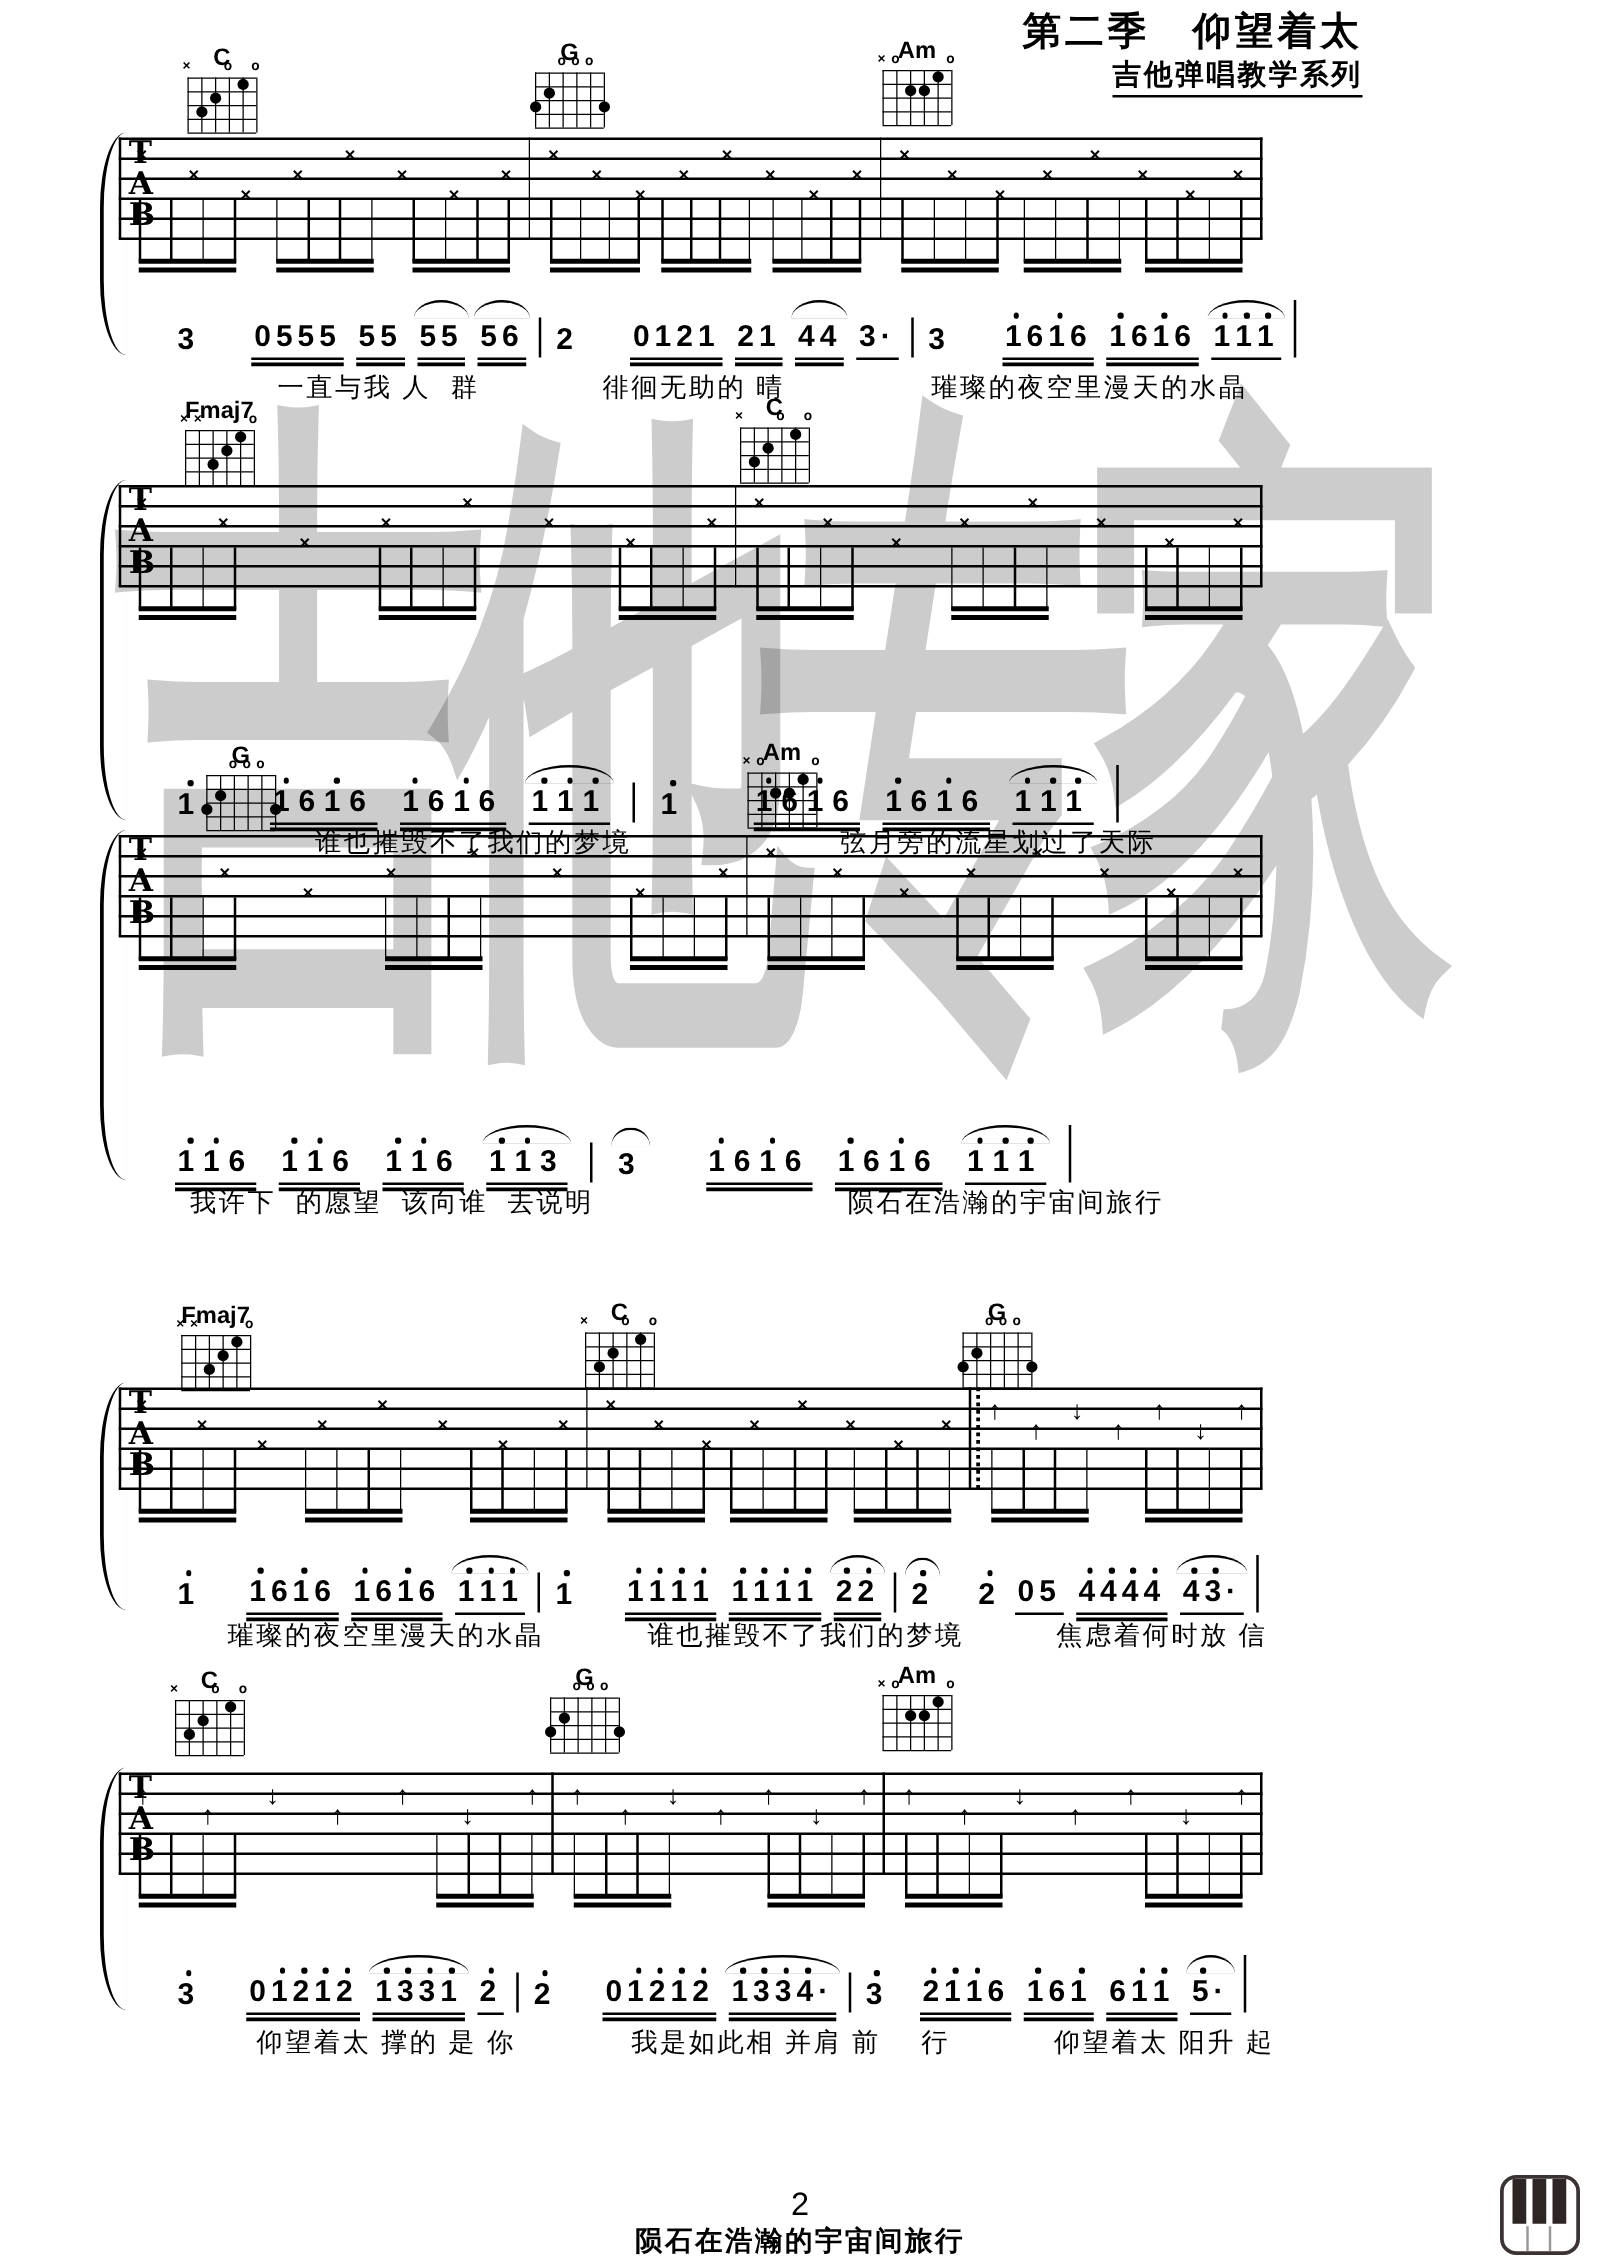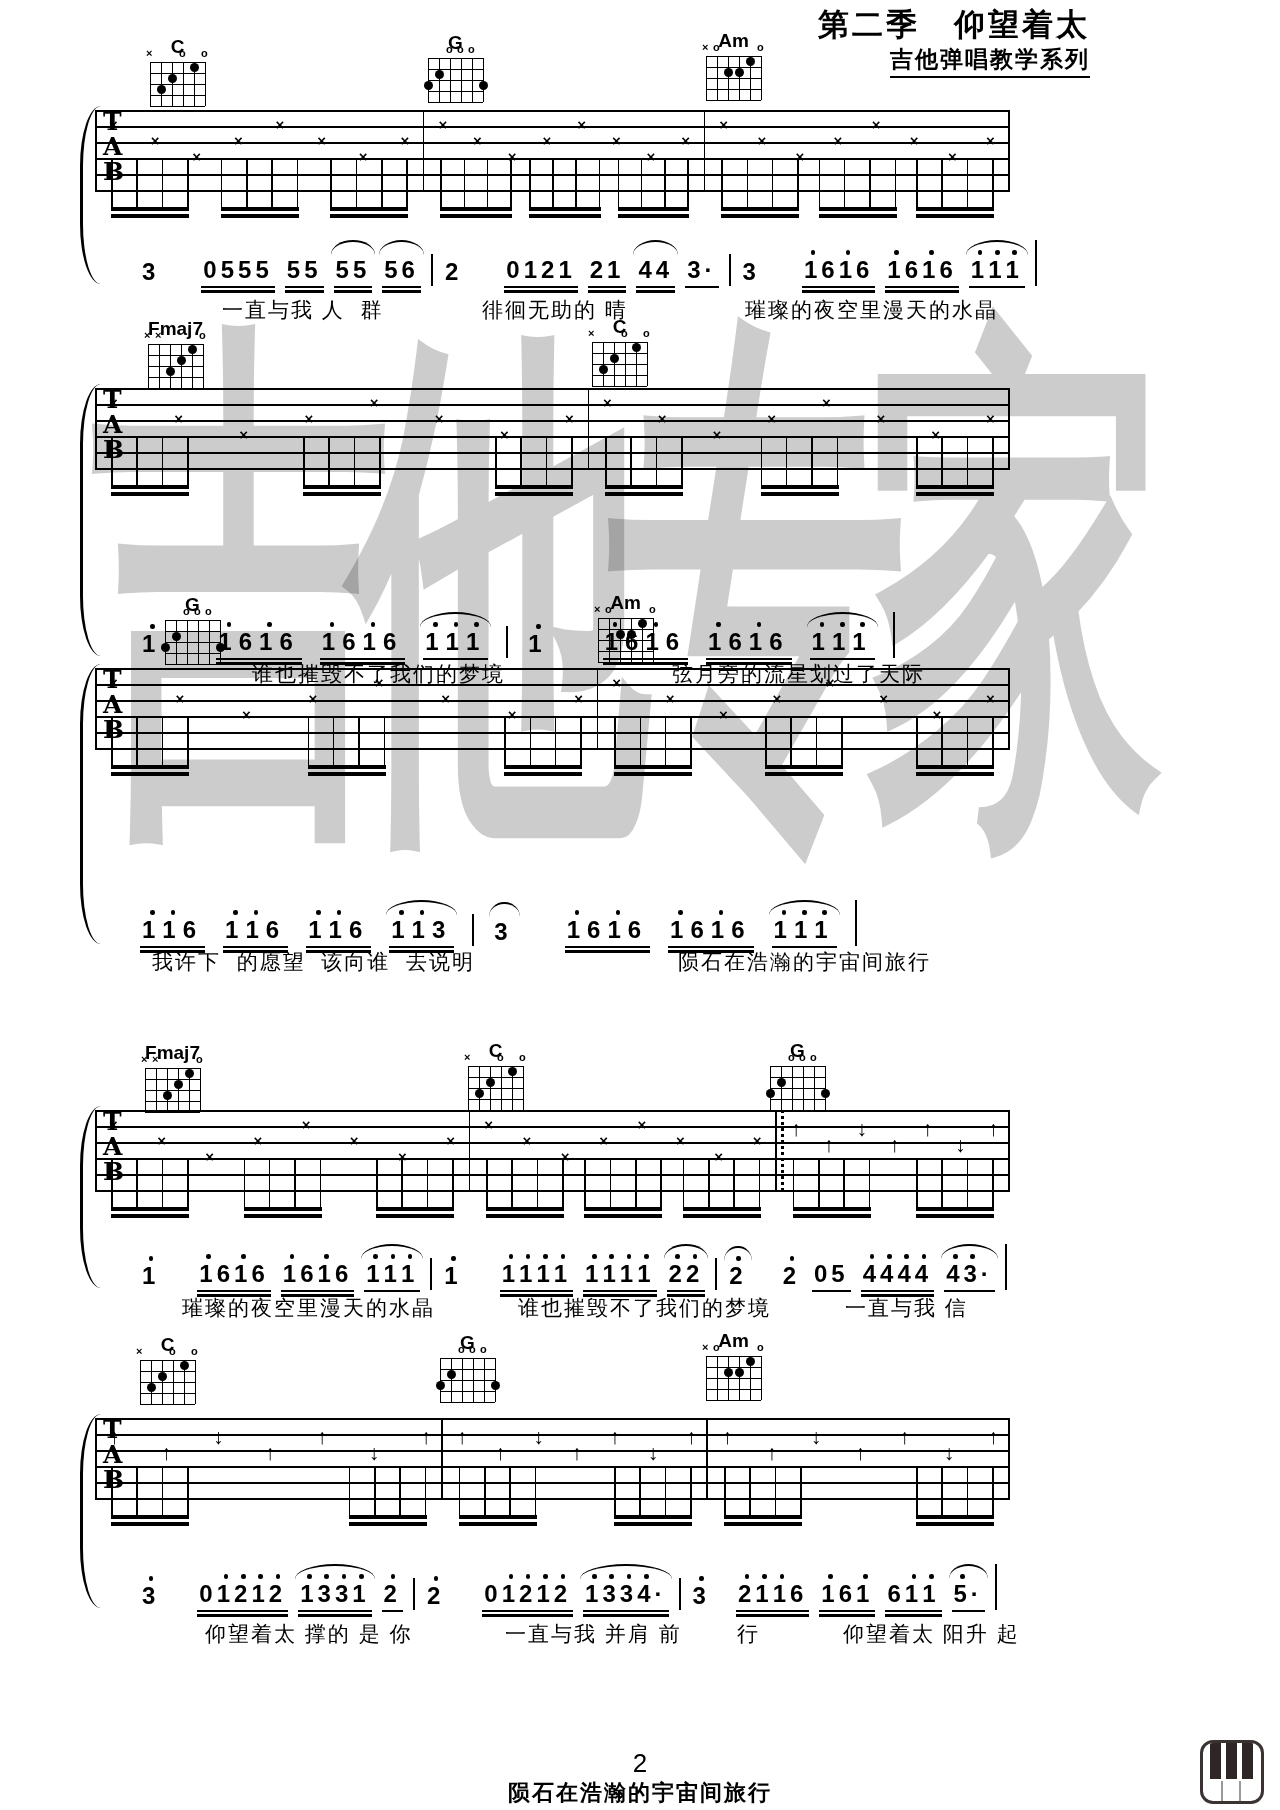--- a/index.html
+++ b/index.html
@@ -740,21 +740,21 @@
         <div class="jbar"></div>
         <div class="jcell arc" style="margin-right: 22px;"><span class="jc hi">2</span></div>
         <div class="jcell"><span class="jc hi">2</span></div>
         <div class="jcell u1"><span class="jc">0</span><span class="jc">5</span></div>
         <div class="jcell u2"><span class="jc hi">4</span><span class="jc hi">4</span><span class="jc hi">4</span><span class="jc hi">4</span></div>
         <div class="jcell u1 arc"><span class="jc hi">4</span><span class="jc hi">3</span><span class="jc">·</span></div>
         <div class="jbar tall"></div>
       </div>
       <div class="lyr" style="left: 182px; top: 1294px;">璀璨的夜空里漫天的水晶</div>
       <div class="lyr" style="left: 518px; top: 1294px;">谁也摧毁不了我们的梦境</div>
-      <div class="lyr" style="left: 845px; top: 1294px;">一直与我 信</div>
+      <div class="lyr" style="left: 845px; top: 1294px;">焦虑着何时放 信</div>
       <div class="staff" style="left: 95px; top: 1418px; width: 915px;">
         <div class="sline" style="top: 0px;"></div>
         <div class="sline" style="top: 16px;"></div>
         <div class="sline" style="top: 32px;"></div>
         <div class="sline" style="top: 48px;"></div>
         <div class="sline" style="top: 64px;"></div>
         <div class="sline" style="top: 80px;"></div>
         <div class="tl" style="top: -1px;">T</div>
         <div class="tl" style="top: 24px;">A</div>
         <div class="tl" style="top: 49px;">B</div>
@@ -910,21 +910,21 @@
         <div class="jcell u2 arc"><span class="jc hi">1</span><span class="jc hi">3</span><span class="jc hi">3</span><span class="jc hi">4</span><span class="jc">·</span></div>
         <div class="jbar"></div>
         <div class="jcell" style="margin-right: 14px;"><span class="jc hi">3</span></div>
         <div class="jcell u2"><span class="jc hi">2</span><span class="jc hi">1</span><span class="jc hi">1</span><span class="jc">6</span></div>
         <div class="jcell u2"><span class="jc hi">1</span><span class="jc">6</span><span class="jc hi">1</span></div>
         <div class="jcell u2"><span class="jc">6</span><span class="jc hi">1</span><span class="jc hi">1</span></div>
         <div class="jcell u1 arc"><span class="jc hi">5</span><span class="jc">·</span></div>
         <div class="jbar tall"></div>
       </div>
       <div class="lyr" style="left: 205px; top: 1620px;">仰望着太 撑的 是 你</div>
-      <div class="lyr" style="left: 505px; top: 1620px;">一直与我 并肩 前</div>
+      <div class="lyr" style="left: 505px; top: 1620px;">我是如此相 并肩 前</div>
       <div class="lyr" style="left: 737px; top: 1620px;">行</div>
       <div class="lyr" style="left: 843px; top: 1620px;">仰望着太 阳升 起</div>
     </div>
 
   <div class="pgnum">2</div>
   <div class="notice">陨石在浩瀚的宇宙间旅行</div>
 
   <div class="brand">
     <div class="piano">
       <div class="pk" style="left:7px"></div>

